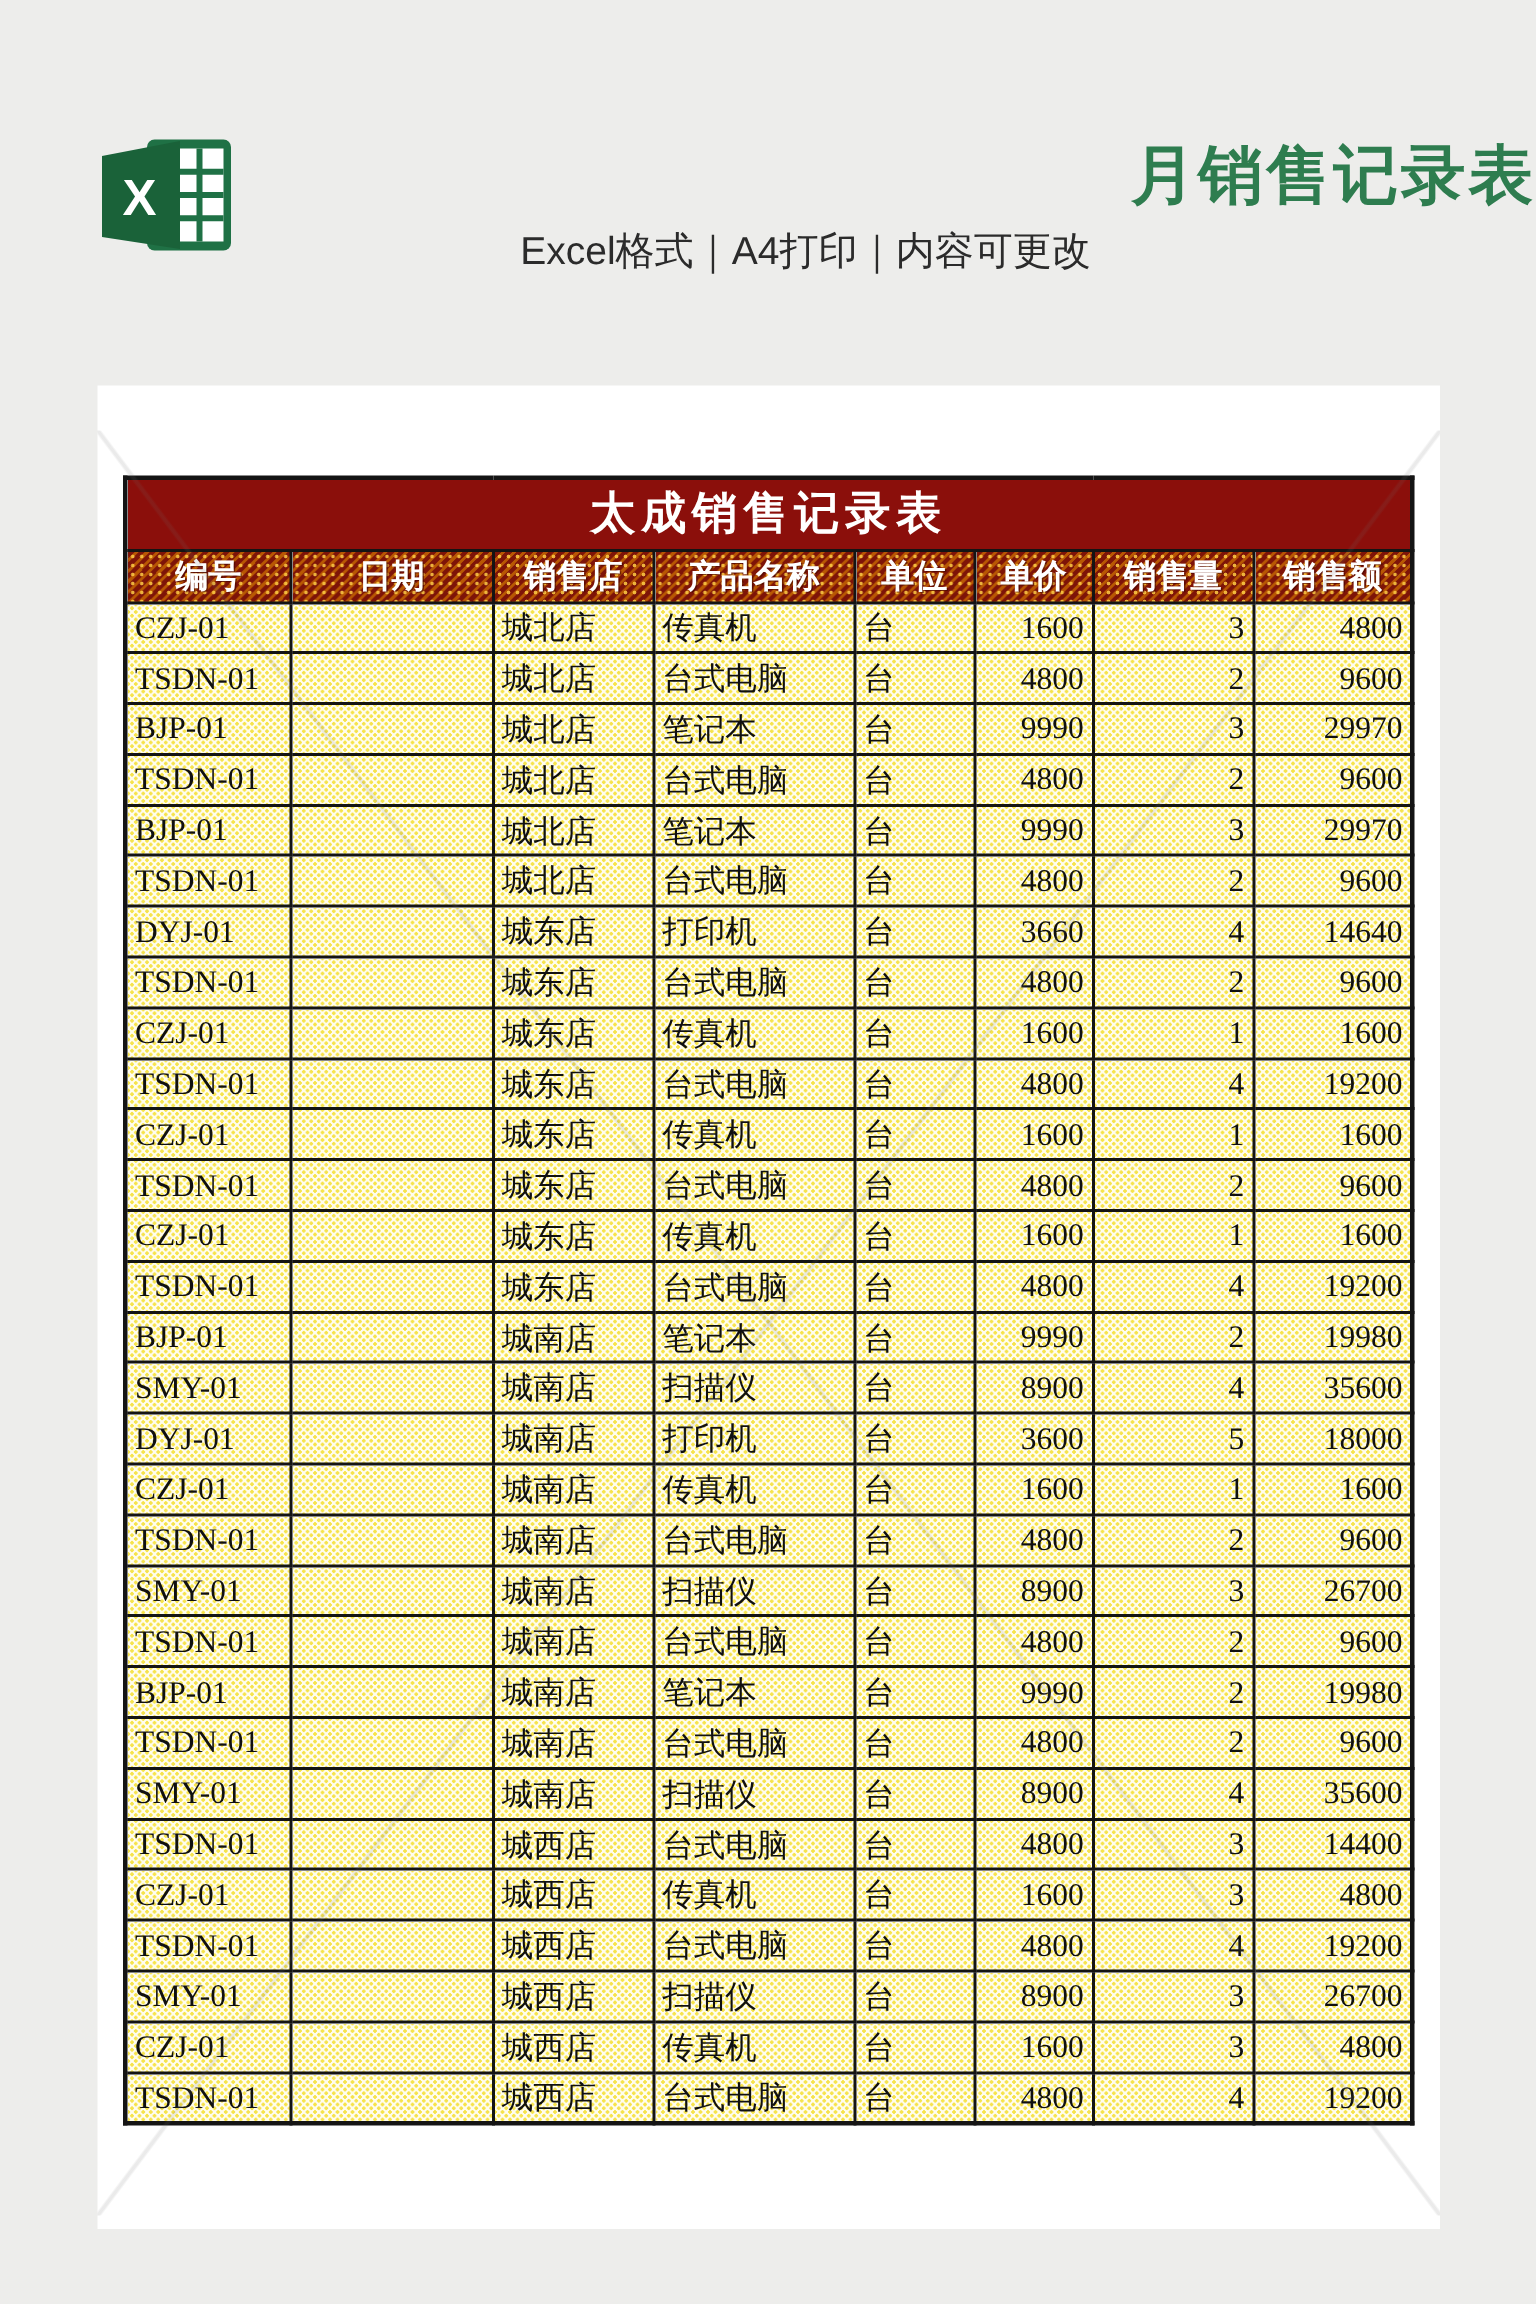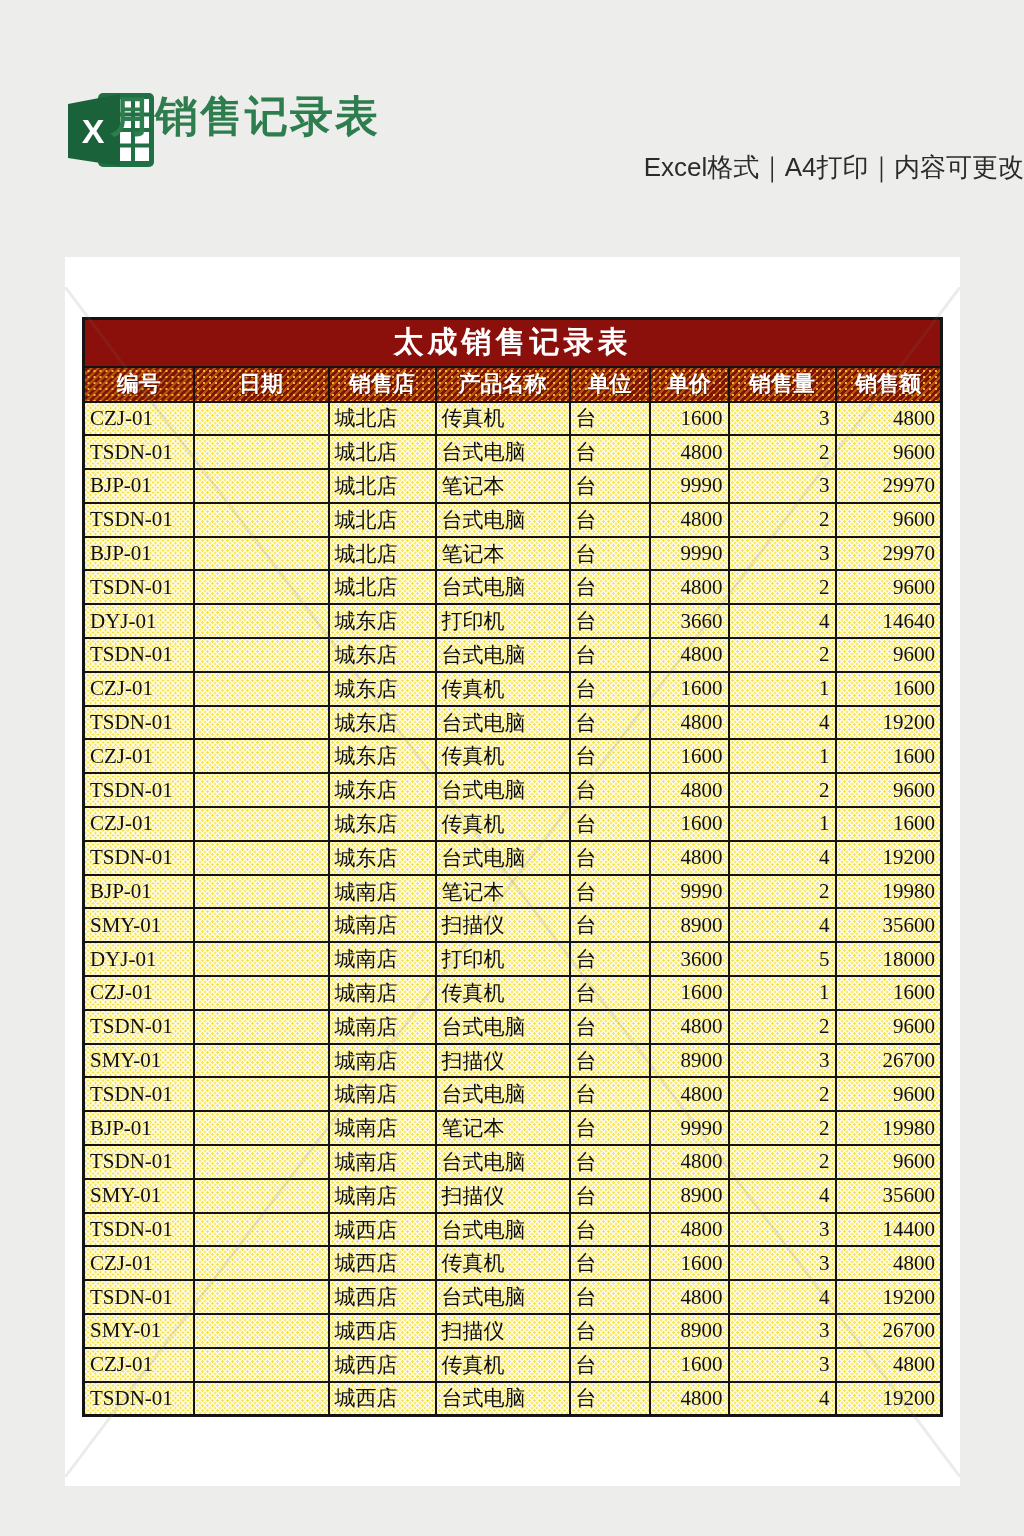--- a/index.html
+++ b/index.html
@@ -11,28 +11,28 @@
     overflow:hidden;
   }
 
   
   .excel-logo {
     position:absolute; left:62px; top:90px; width:96px; height:80px;
   }
   .main-title {
     position:absolute; left:0; top:88px; width:1024px;
     padding-left:110px;
-    text-align:left;
+    text-align:right;
     font-size:43px; font-weight:bold; color:#2E7D4F;
     letter-spacing:2px;
   }
   .subtitle {
     position:absolute; left:0; top:150px; width:1024px;
     padding-left:50px;
-    text-align:right;
+    text-align:center;
     font-size:26px; color:#2B2B2B;
   }
 
   
   .paper {
     position:absolute; left:65px; top:257px; width:895px; height:1229px;
     background:#FFFFFF;
   }
   .paper-watermark {
     position:absolute; left:0; top:30px; width:895px; height:1190px;

